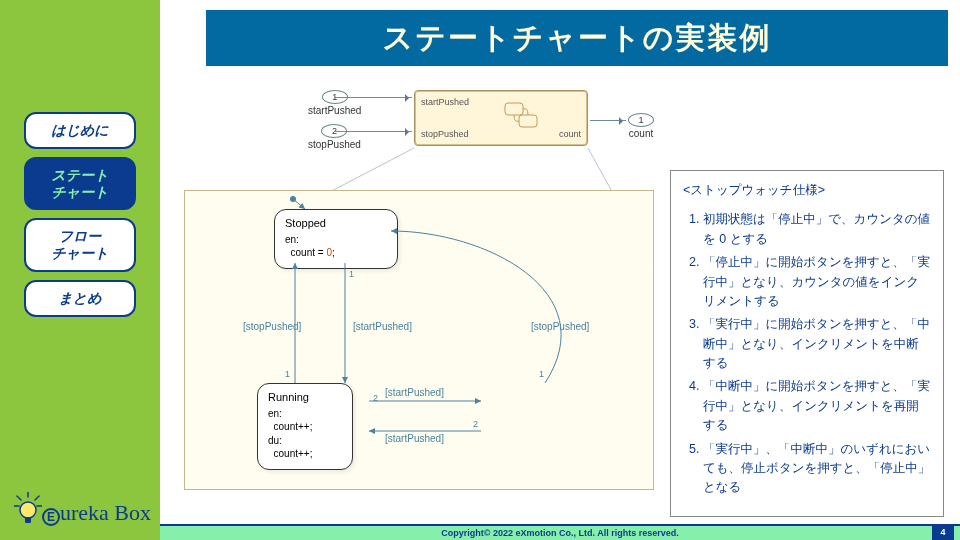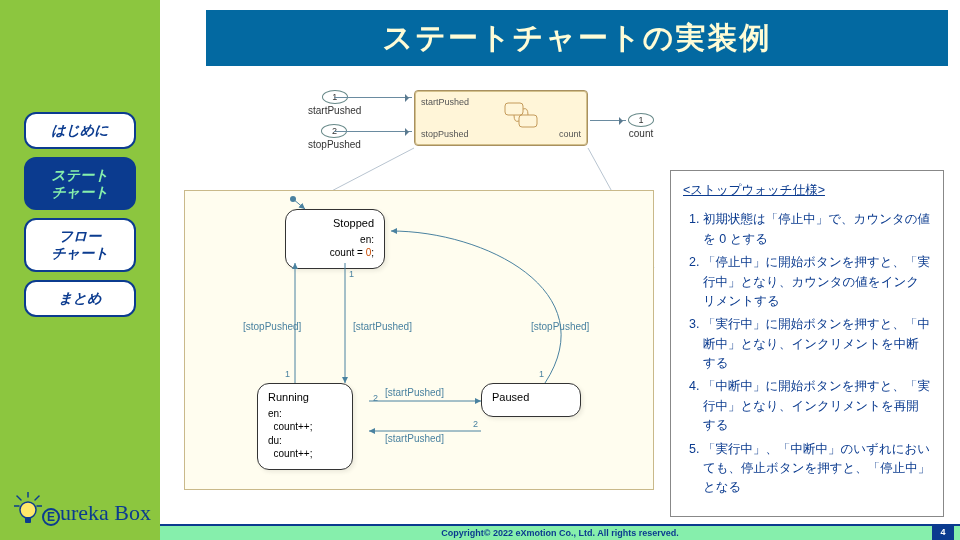--- a/index.html
+++ b/index.html
@@ -38,21 +38,21 @@
   .state .name { font-weight: 400; margin-bottom: 2px; }
   .state .body { white-space: pre; font-size: 10px; }
   .zero { color: #c94a00; }
   .trans-lbl { position: absolute; font-size: 10px; color: #4a82a0; }
   .trans-num { position: absolute; font-size: 9px; color: #4a82a0; }
 
   svg.wires { position: absolute; left: 0; top: 0; pointer-events: none; }
 
   
   .spec { position: absolute; left: 500px; top: 92px; width: 274px; border: 1px solid #888; padding: 10px 12px 14px; font-size: 12.5px; color: #0b3b8f; line-height: 1.55; background: #fff; }
-  .spec-title { text-align: left; margin-bottom: 10px; text-decoration: underline; }
+  .spec-title { text-align: left; margin-bottom: 10px; }
   .spec ol { padding-left: 20px; }
   .spec li { margin-bottom: 4px; }
 
   .footer { position: absolute; left: 160px; bottom: 0; width: 800px; height: 16px; background: #86efac; border-top: 2px solid #0b3b8f; display: flex; align-items: center; justify-content: center; }
   .footer span { font-size: 9px; font-weight: 700; color: #0b3b8f; }
   .pagenum { position: absolute; right: 6px; bottom: 0; width: 22px; height: 16px; background: #0b3b8f; color: #fff; font-size: 9px; font-weight: 700; display: flex; align-items: center; justify-content: center; }
 </style>
 </head>
 <body>
 
@@ -122,33 +122,30 @@
       </div>
     </div>
 
     <svg class="wires" width="780" height="440">
       <line x1="244" y1="70" x2="14" y2="190" stroke="#b8c4d0" stroke-width="1"></line>
       <line x1="418" y1="70" x2="484" y2="190" stroke="#b8c4d0" stroke-width="1"></line>
     </svg>
 
     <div class="frame">
 
-      <div class="state" style="left:100px; top:18px; width:100px;text-align:right;">
+      <div class="state" style="left:89px; top:18px; width:124px;">
         <div class="name">Stopped</div>
         <div class="body">en:<br>  count = <span class="zero">0</span>;</div>
       </div>
 
       <div class="state" style="left:72px; top:192px; width:96px;">
         <div class="name">Running</div>
         <div class="body">en:<br>  count++;<br>du:<br>  count++;</div>
       </div>
 
-      <div class="state" style="left:296px; top:192px; width:100px; height:34px;">
-        <div class="name">Paused</div>
-      </div>
 
       <svg class="wires" width="470" height="300">
         <defs>
           <marker id="ah" markerWidth="8" markerHeight="8" refX="6" refY="3" orient="auto">
             <path d="M0,0 L6,3 L0,6 Z" fill="#4a82a0"></path>
           </marker>
         </defs>
 
         <circle cx="108" cy="8" r="3" fill="#4a82a0"></circle>
         <path d="M108 8 L120 18" stroke="#4a82a0" fill="none" marker-end="url(#ah)"></path>

